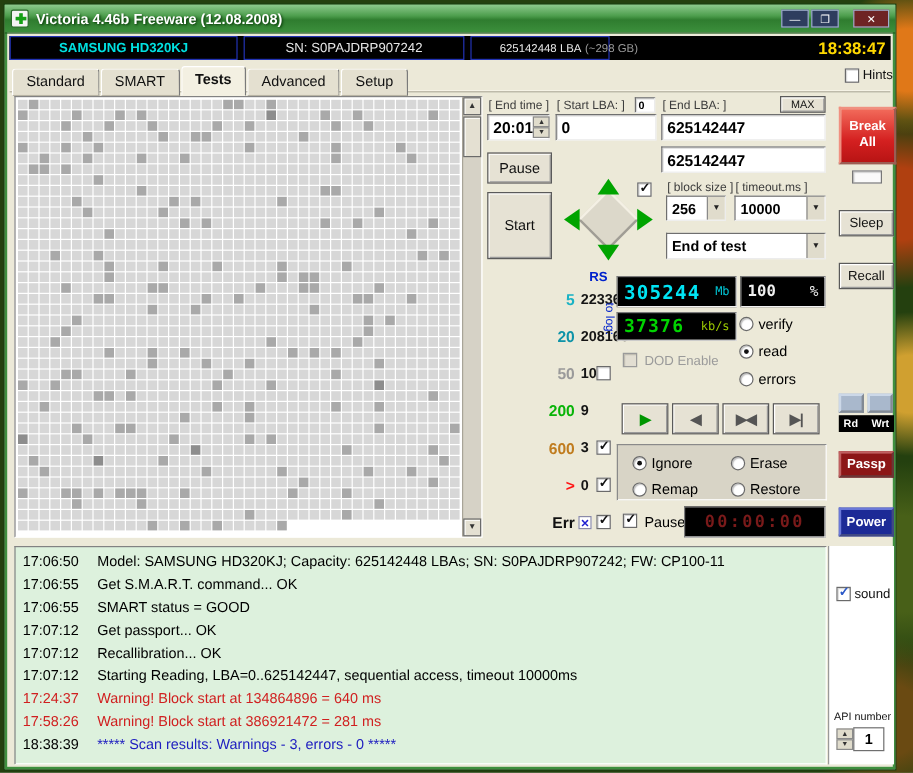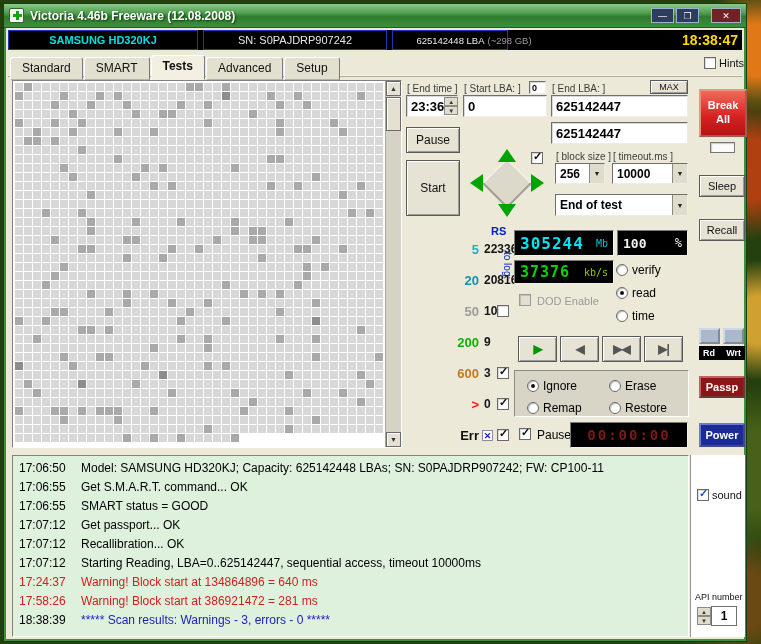--- a/index.html
+++ b/index.html
@@ -1815,21 +1815,21 @@
       </div>
     <div class="vscroll">
       <div class="sbtn" style="top:0">▲</div>
       <div class="sthumb"></div>
       <div class="sbtn" style="bottom:0">▼</div>
     </div>
   </div>
 
   <div class="lbl" style="left:407px; top:83px;">[ End time ]</div>
   <div class="field" style="left:406px; top:95px; width:52px; height:22px;">
-    <span>23:36</span>
+    <span>20:01</span>
     <span class="updown">
         <i>▲</i>
         <i>▼</i>
       </span>
   </div>
 
   <div class="lbl" style="left:464px; top:83px;">[ Start LBA: ]</div>
   <div class="field" style="left:529px; top:81px; width:17px; height:13px; font-size:9px; padding:0 2px;">0</div>
   <div class="field" style="left:463px; top:95px; width:84px; height:22px;">0</div>
 
@@ -1920,21 +1920,21 @@
       <div class="radio-row">
         <span class="rb"></span>
         <span>verify</span>
       </div>
       <div class="radio-row">
         <span class="rb on"></span>
         <span>read</span>
       </div>
       <div class="radio-row">
         <span class="rb"></span>
-        <span>time</span>
+        <span>errors</span>
       </div>
     </div>
 
   <span class="cb disabled" style="position:absolute; left:519px; top:294px; z-index:4;"></span>
   <span class="lbl" style="left:537px; top:295px; color:#9a9a9a; font-size:11px;">DOD Enable</span>
 
   <div class="transport" id="transport-buttons">
       <div class="tbtn" style="color: rgb(0, 150, 0);">▶</div>
       <div class="tbtn" style="color: rgb(85, 85, 85);">◀</div>
       <div class="tbtn" style="color: rgb(85, 85, 85);">▶◀</div>

